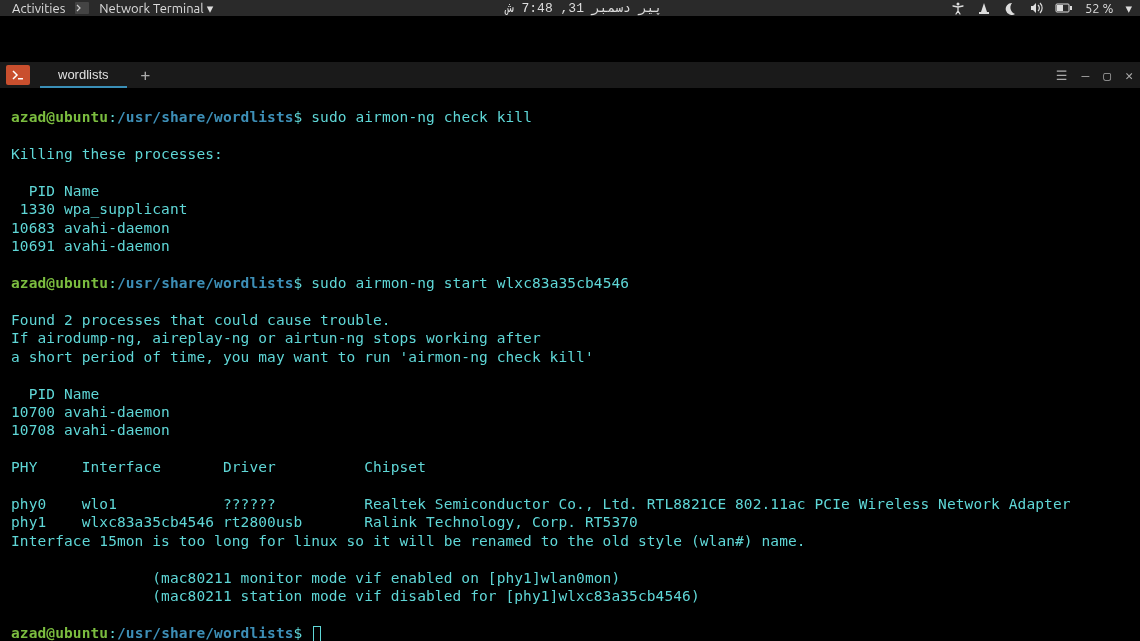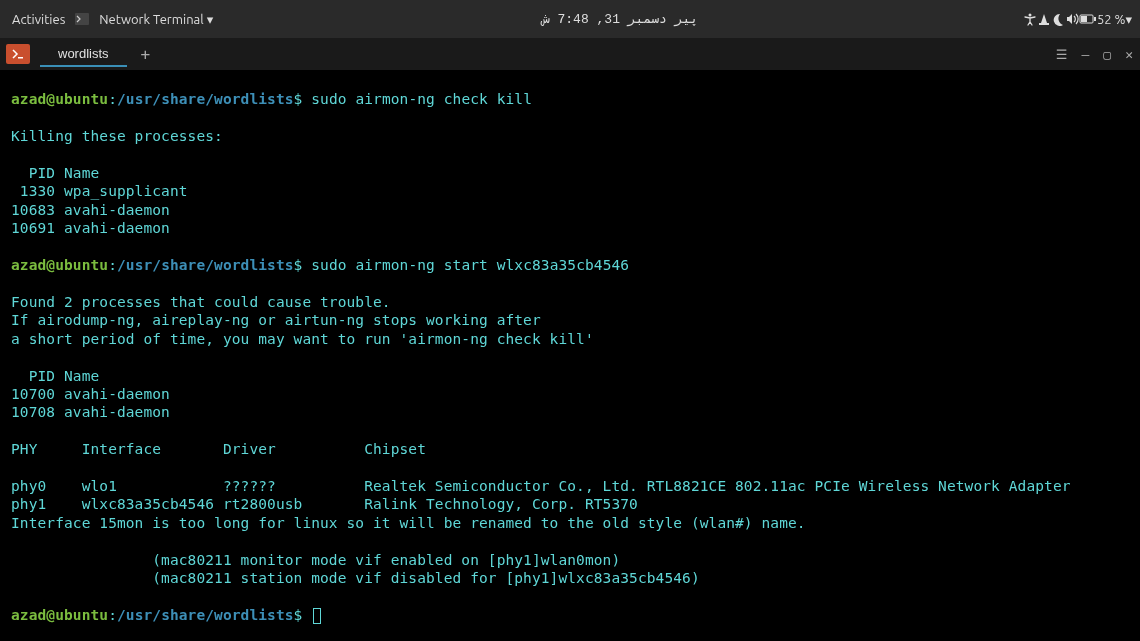--- a/index.html
+++ b/index.html
@@ -6,40 +6,41 @@
 body {
   width: 1140px;
   height: 641px;
   background: #000;
   font-family: "DejaVu Sans Mono", "Liberation Mono", monospace;
   font-size: 14.5px;
   overflow: hidden;
   color: #fff;
 }
 .topbar {
-  height: 38px;
+  height: 16px;
   background: #2a2a2a;
   display: flex;
   align-items: center;
   color: #ddd;
   font-family: "Ubuntu", "DejaVu Sans", sans-serif;
   font-size: 13px;
   padding: 0 8px;
 }
 .topbar .left { display: flex; align-items: center; gap: 6px; }
 .topbar .center { flex: 1; text-align: center; direction: rtl; font-family: Liberation Mono, monospace; }
-.topbar .right { display: flex; align-items: center; }
+.topbar .right { display: flex; align-items: center; gap: 12px; }
 .topbar .menu-item { padding: 0 4px; }
 .topbar .icon { display: inline-flex; align-items: center; }
 .tabbar {
-  height: 32px;
+  height: 26px;
   background: #1a1a1a;
   display: flex;
   align-items: center;
   padding-left: 6px;
+  margin-top: 46px;
 }
 .tabbar .launcher {
   width: 24px; height: 20px;
   background: #c94f2e;
   border-radius: 2px;
   display: flex; align-items: center; justify-content: center;
   margin-right: 10px;
 }
 .tabbar .launcher svg { width: 12px; height: 12px; }
 .tabbar .tab {

